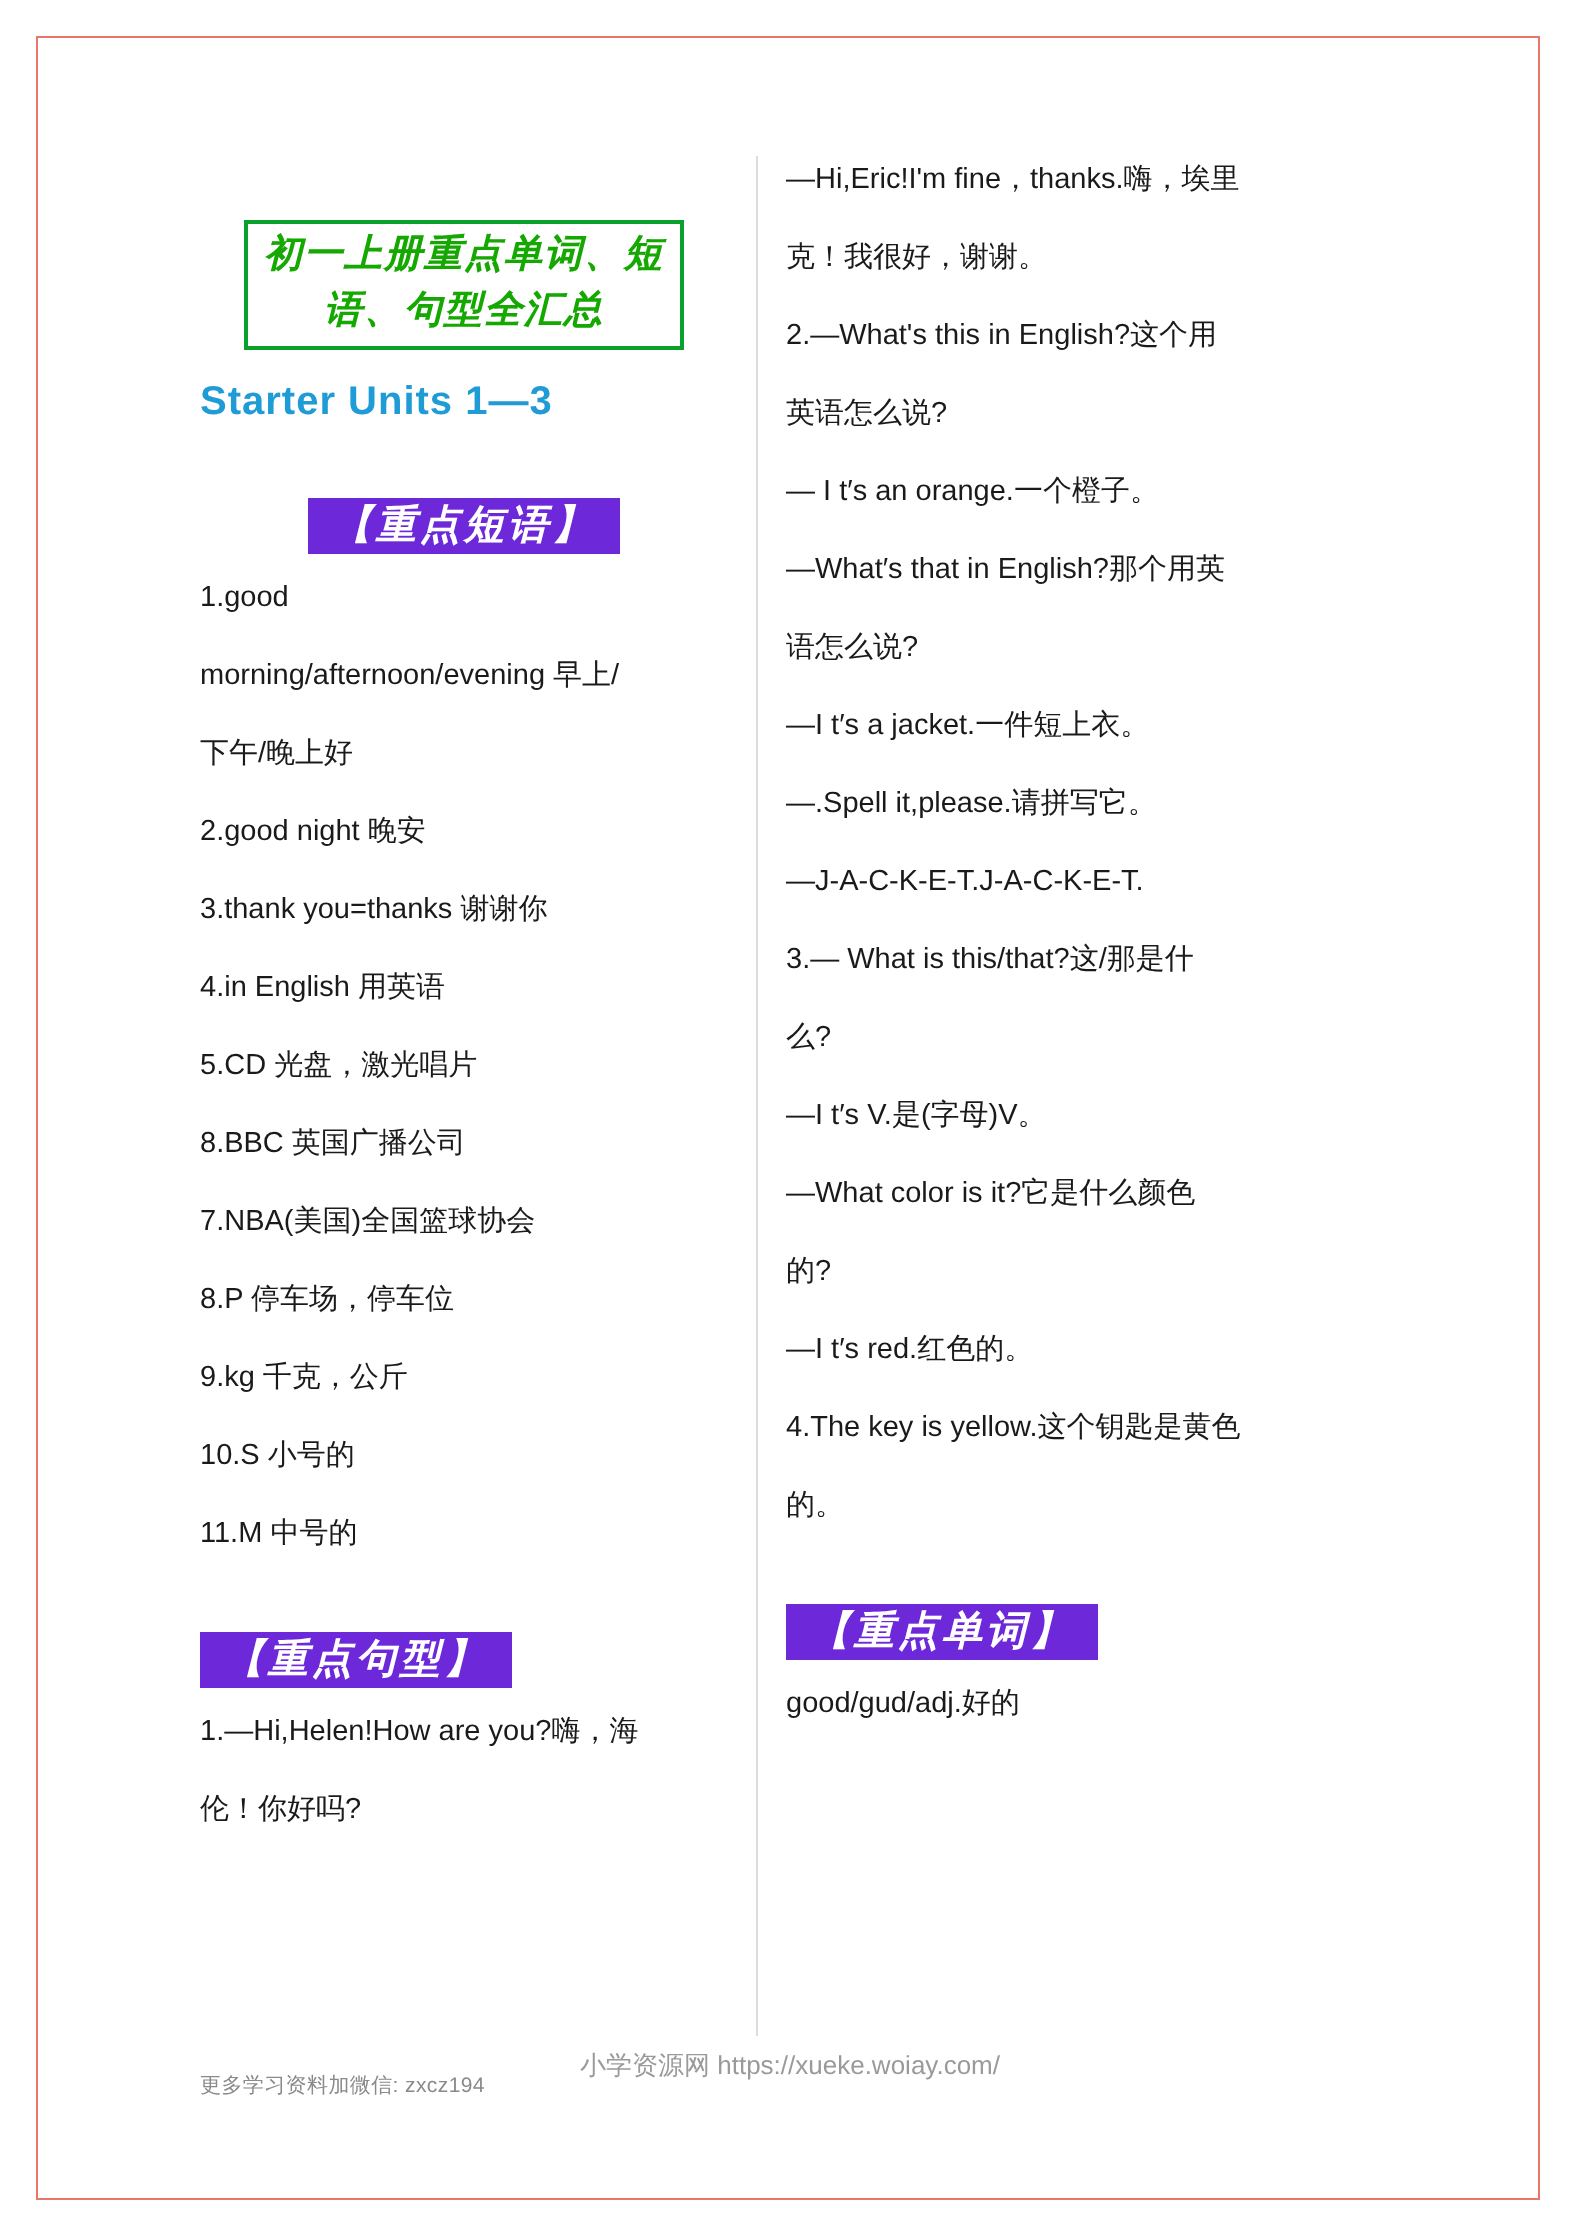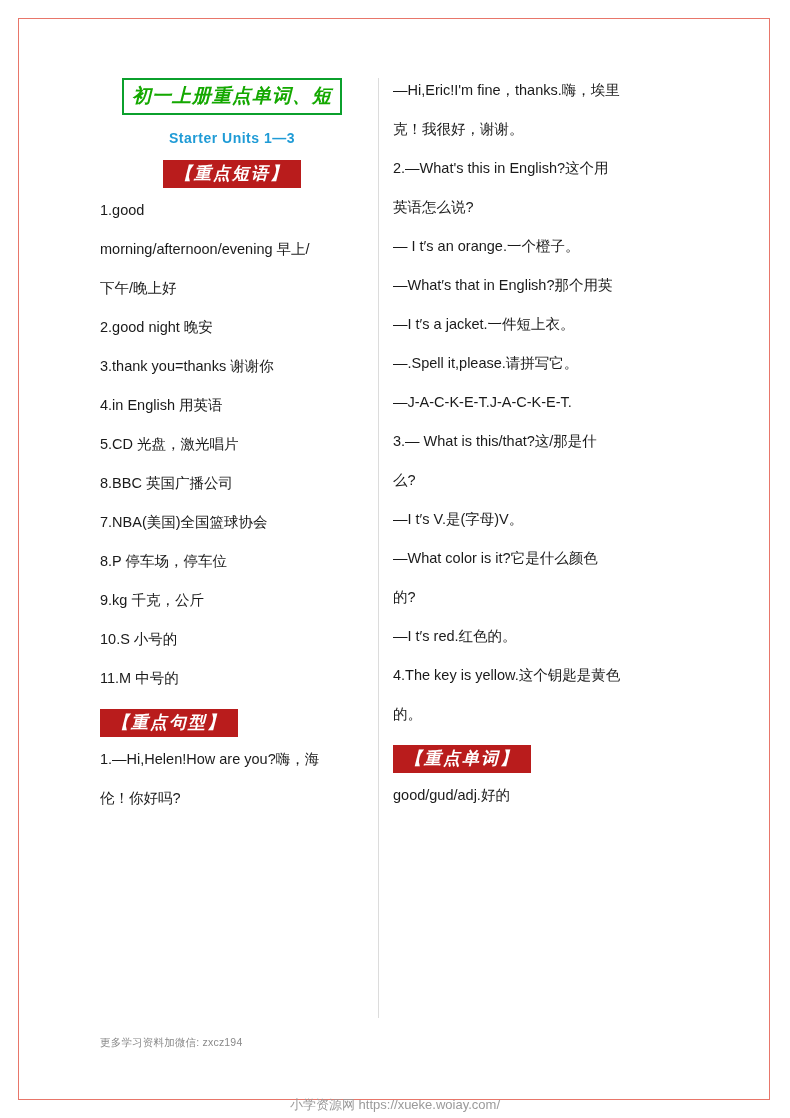--- a/index.html
+++ b/index.html
@@ -70,41 +70,42 @@
     line-height: 26px;
     letter-spacing: 1px;
     white-space: nowrap;
   }
   .title-line2 {
     margin-top: 2px;
   }
   .subtitle {
     color: #1f9bd6;
     font-weight: bold;
-    font-size: 14px;
-    text-align: center;
+    font-size: 20px;
+    text-align: left;
     margin: 10px 0 10px 0;
     letter-spacing: 0.5px;
   }
   .redbox {
     display: inline-block;
-    background: #b91c1c;
+    background: #6d28d9;
     color: #ffffff;
     font-family: "Liberation Serif", serif;
     font-weight: bold;
     font-style: italic;
-    font-size: 17px;
+    font-size: 20px;
     line-height: 24px;
     padding: 2px 12px;
     letter-spacing: 2px;
     margin: 4px 0 10px 0;
     text-align: center;
   }
   .redbox-wrap {
     text-align: center;
+    margin-top: 32px;
   }
   .redbox-wrap.left-align {
     text-align: left;
   }
   p.line {
     margin: 0 0 14px 0;
     font-size: 14.5px;
     line-height: 25px;
     color: #1a1a1a;
     word-break: break-word;
@@ -113,40 +114,41 @@
     position: absolute;
     left: 100px;
     top: 1036px;
     font-size: 10.5px;
     color: #8a8a8a;
     letter-spacing: 0.2px;
   }
   .watermark {
     position: absolute;
     left: 0;
-    top: 1096px;
+    top: 1024px;
     width: 790px;
     text-align: center;
     font-size: 13px;
     color: #9a9a9a;
   }
 </style>
 </head>
 <body>
 
 <div class="page">
   <div class="page-border"></div>
 
   <div class="columns">
 
     <div class="col col-left">
 
       <div class="redbox-wrap">
         <div class="title-box">
           <div class="title-text">初一上册重点单词、短</div>
+          <div class="title-text title-line2">语、句型全汇总</div>
         </div>
       </div>
 
       <div class="subtitle">Starter Units 1—3</div>
 
       <div class="redbox-wrap">
         <span class="redbox">【重点短语】</span>
       </div>
 
       <p class="line">1.good</p>
@@ -171,20 +173,21 @@
       <p class="line">伦！你好吗?</p>
     </div>
 
     <div class="col col-right">
       <p class="line">—Hi,Eric!I'm fine，thanks.嗨，埃里</p>
       <p class="line">克！我很好，谢谢。</p>
       <p class="line">2.—What's this in English?这个用</p>
       <p class="line">英语怎么说?</p>
       <p class="line">— I t′s an orange.一个橙子。</p>
       <p class="line">—What′s that in English?那个用英</p>
+      <p class="line">语怎么说?</p>
       <p class="line">—I t′s a jacket.一件短上衣。</p>
       <p class="line">—.Spell it,please.请拼写它。</p>
       <p class="line">—J-A-C-K-E-T.J-A-C-K-E-T.</p>
       <p class="line">3.— What is this/that?这/那是什</p>
       <p class="line">么?</p>
       <p class="line">—I t′s V.是(字母)V。</p>
       <p class="line">—What color is it?它是什么颜色</p>
       <p class="line">的?</p>
       <p class="line">—I t′s red.红色的。</p>
       <p class="line">4.The key is yellow.这个钥匙是黄色</p>

